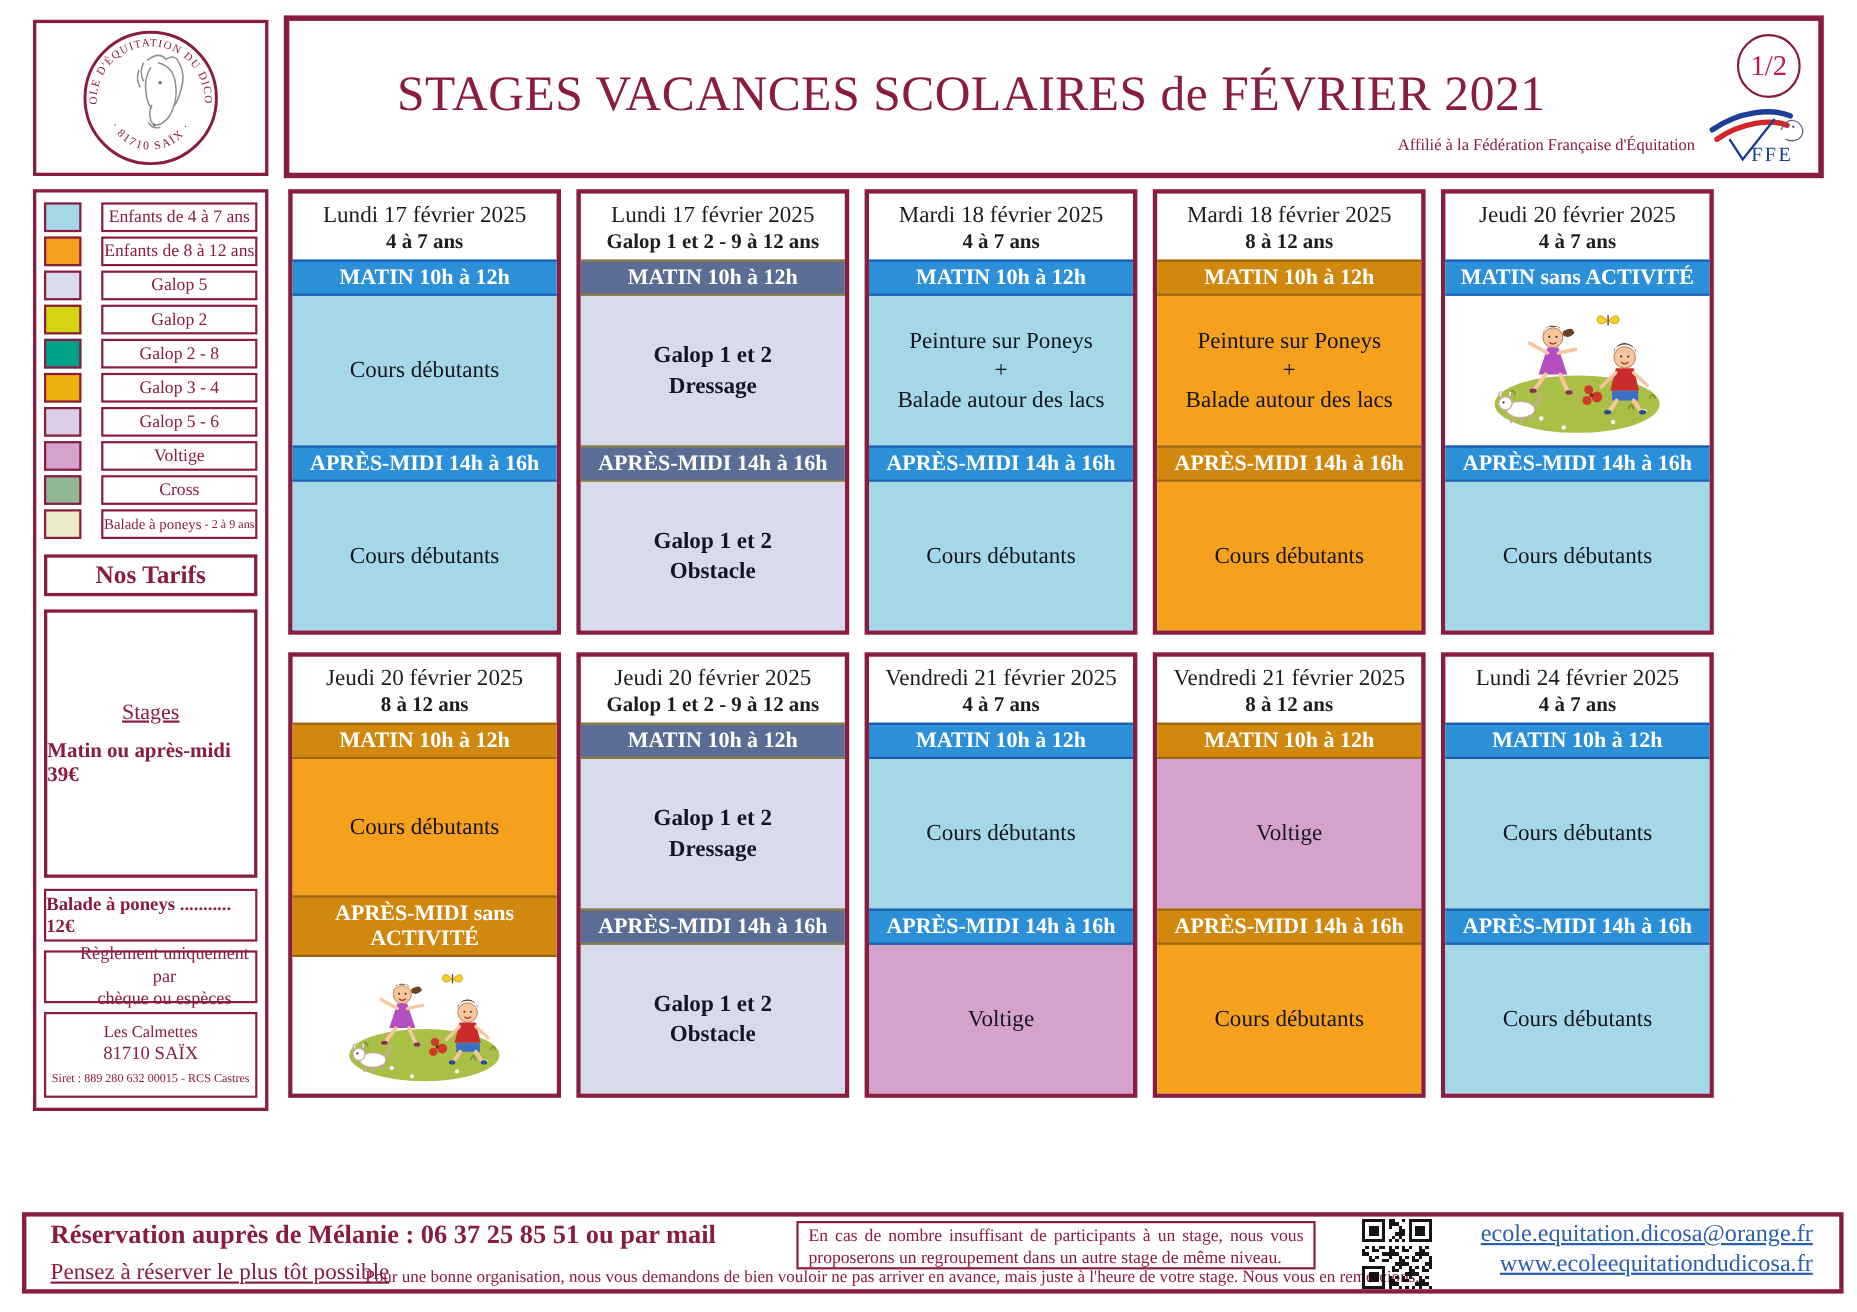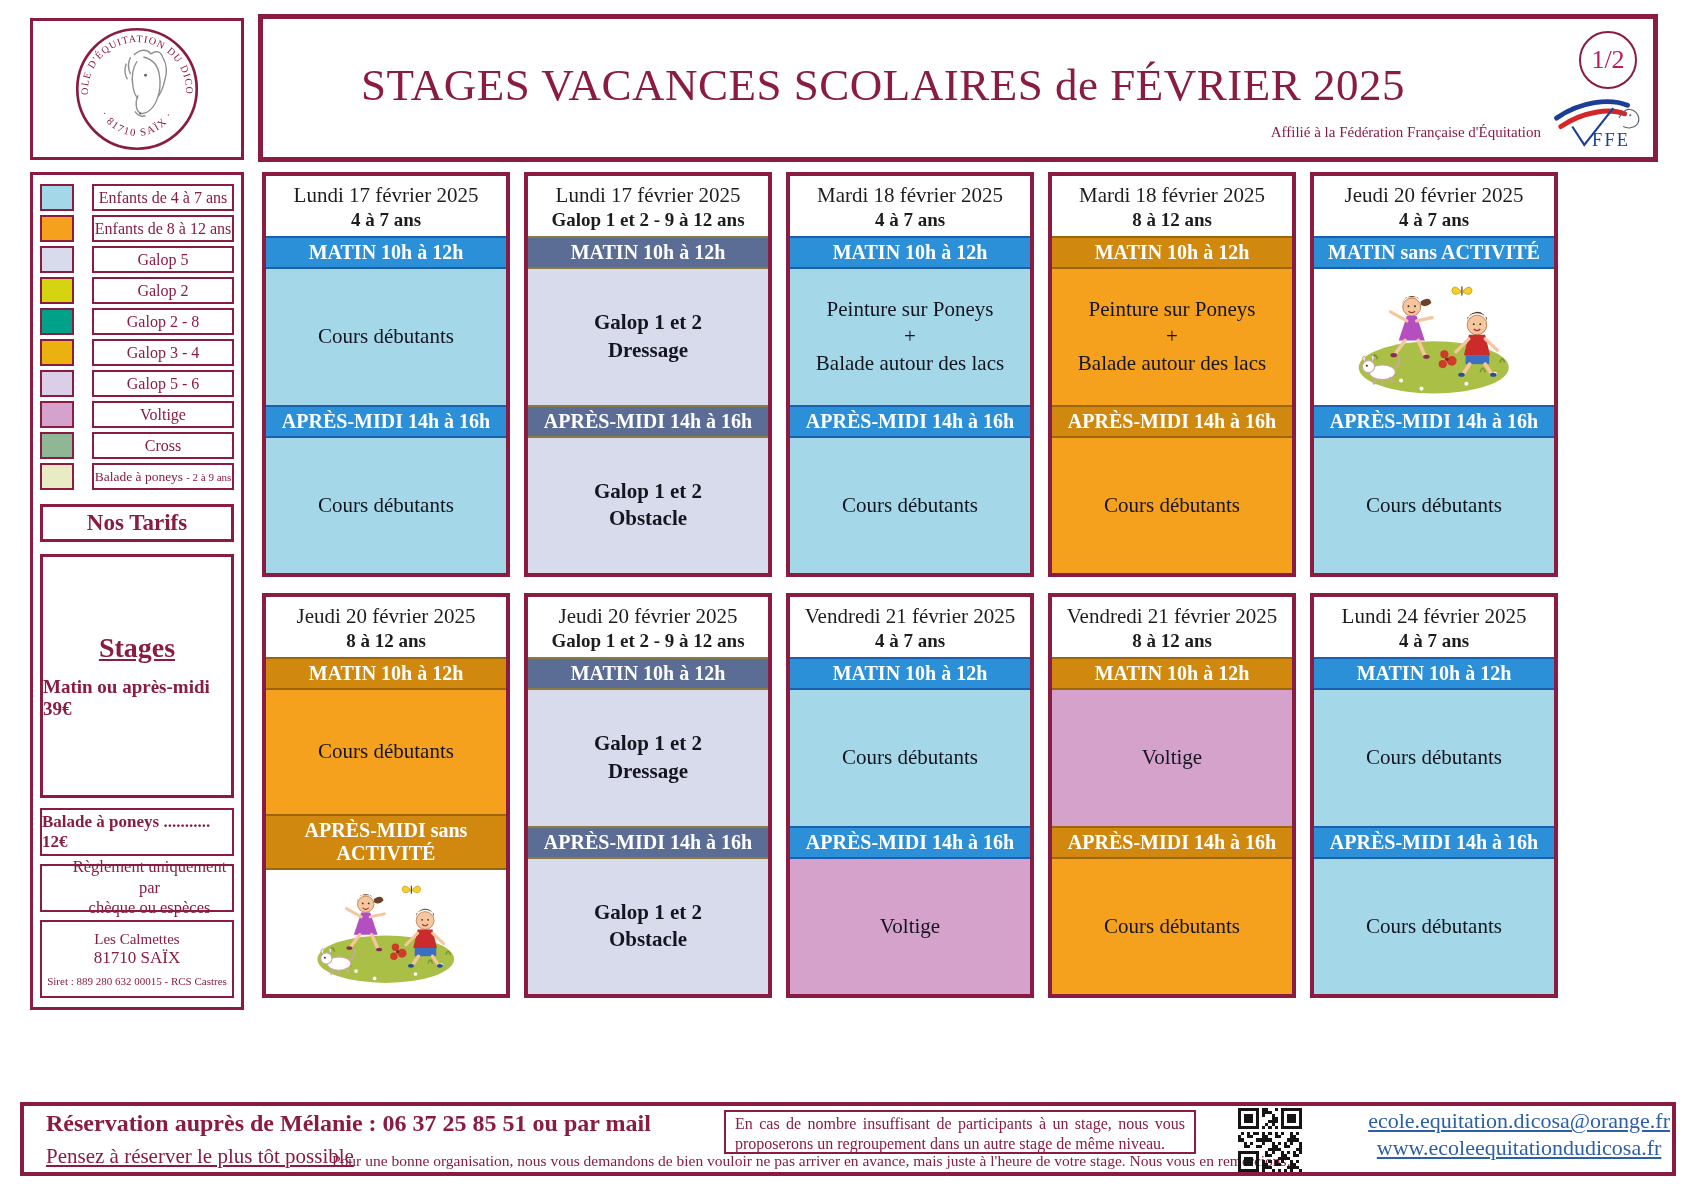--- a/index.html
+++ b/index.html
@@ -30,21 +30,21 @@
                 display:flex;align-items:center;justify-content:center;
                 font-size:16px;color:var(--burgundy,#8a1c42);white-space:nowrap;}
   .legend-label.small{font-size:13.5px;}
   .legend-label .suffix{font-size:11px;margin-left:3px;}
   .tarifs-title{margin-top:10px;flex:none;border:3px solid var(--burgundy,#8a1c42);height:38px;box-sizing:border-box;
                 display:flex;align-items:center;justify-content:center;
                 font-size:23px;font-weight:bold;color:var(--burgundy,#8a1c42);}
   .stages-box{margin-top:12px;flex:1;border:3px solid var(--burgundy,#8a1c42);box-sizing:border-box;
               display:flex;flex-direction:column;align-items:center;justify-content:center;gap:12px;
               color:var(--burgundy,#8a1c42);}
-  .stages-title{font-size:28px;font-weight:bold;text-decoration:underline;}
+  .stages-title{font-size:20px;font-weight:normal;text-decoration:underline;}
   .stages-price{font-size:19px;font-weight:bold;}
   .balade-box{margin-top:10px;flex:none;border:2px solid var(--burgundy,#8a1c42);height:48px;box-sizing:border-box;
               display:flex;align-items:center;justify-content:center;
               font-size:17px;font-weight:bold;color:var(--burgundy,#8a1c42);}
   .payment-box{margin-top:8px;flex:none;border:2px solid var(--burgundy,#8a1c42);height:48px;box-sizing:border-box;
                display:flex;align-items:center;justify-content:center;text-align:center;
                font-size:16.5px;color:var(--burgundy,#8a1c42);white-space:pre-line;line-height:1.25;padding-left:25px;}
   .address-box{margin-top:8px;flex:none;border:2px solid var(--burgundy,#8a1c42);height:78px;box-sizing:border-box;
                display:flex;flex-direction:column;align-items:center;justify-content:center;
                color:var(--burgundy,#8a1c42);}
@@ -79,21 +79,21 @@
   
   .footer{position:absolute;left:20px;top:1102px;width:1656px;height:74px;
           border:4px solid var(--burgundy,#8a1c42);box-sizing:border-box;background:#fff;}
   .res-line{position:absolute;left:22px;top:4px;font-size:24px;font-weight:bold;color:var(--burgundy,#8a1c42);white-space:nowrap;}
   .res-note{position:absolute;left:22px;top:38px;font-size:21px;text-decoration:underline;color:var(--burgundy,#8a1c42);white-space:nowrap;}
   .note-box{position:absolute;left:700px;top:4px;width:472px;height:44px;border:2px solid var(--burgundy,#8a1c42);
             box-sizing:border-box;padding:2px 9px;font-size:16px;color:var(--burgundy,#8a1c42);
             text-align:justify;line-height:1.25;}
   .org-note{position:absolute;left:308px;bottom:2px;font-size:15.5px;color:var(--burgundy,#8a1c42);white-space:nowrap;}
   .qr{position:absolute;left:1214px;top:2px;width:64px;height:64px;}
-  .links{position:absolute;right:2px;top:2px;display:flex;flex-direction:column;align-items:center;gap:1px;margin-left:47px;}
+  .links{position:absolute;right:24px;top:2px;display:flex;flex-direction:column;align-items:flex-end;gap:1px;margin-left:47px;}
   .link{font-size:22px;color:var(--link-blue,#2b5fa8);text-decoration:underline;cursor:pointer;}
 </style>
 </head>
 <body>
 
 <div class="page">
 
   <div class="logo-box">
     <svg width="128" height="128" viewBox="0 0 120 120">
       <circle cx="60" cy="60" r="56" fill="none" stroke="#8a1c42" stroke-width="2.5"></circle>
@@ -113,21 +113,21 @@
         <path d="M60,34 q-6,10 -4,22 q1,9 5,13"></path>
         <path d="M58,81 q4,6 10,4"></path>
         <path d="M54,30 q-4,8 0,16 M50,36 q-3,8 1,15"></path>
         <circle cx="68" cy="47" r="1.4" fill="#666" stroke="none"></circle>
         <circle cx="63" cy="83" r="1" fill="#666" stroke="none"></circle>
       </g>
     </svg>
   </div>
 
   <div class="title-box">
-    <h1 class="main-title">STAGES VACANCES SCOLAIRES de FÉVRIER 2025</h1>
+    <h1 class="main-title">STAGES VACANCES SCOLAIRES de FÉVRIER 2021</h1>
     <div class="page-circle">1/2</div>
     <div class="affiliation">Affilié à la Fédération Française d'Équitation</div>
     <svg class="ffe-logo" width="92" height="60" viewBox="0 0 130 82">
       <path d="M8,34 C42,10 84,6 108,16" stroke="#1b3f94" stroke-width="7" fill="none" stroke-linecap="round"></path>
       <path d="M14,46 C46,24 84,20 104,28" stroke="#d42626" stroke-width="7" fill="none" stroke-linecap="round"></path>
       <path d="M30,46 L47,72 L88,20" stroke="#1b3f94" stroke-width="3" fill="none"></path>
       <path d="M96,34 q8,-14 16,-12 q10,2 12,12 q1,8 -6,12 q-8,4 -16,0" stroke="#55607a" stroke-width="1.6" fill="none"></path>
       <circle cx="112" cy="30" r="1.5" fill="#55607a"></circle>
       <text x="58" y="74" font-size="26" letter-spacing="3" fill="#1b3f94" font-family="Liberation Serif, serif">FFE</text>
     </svg>

